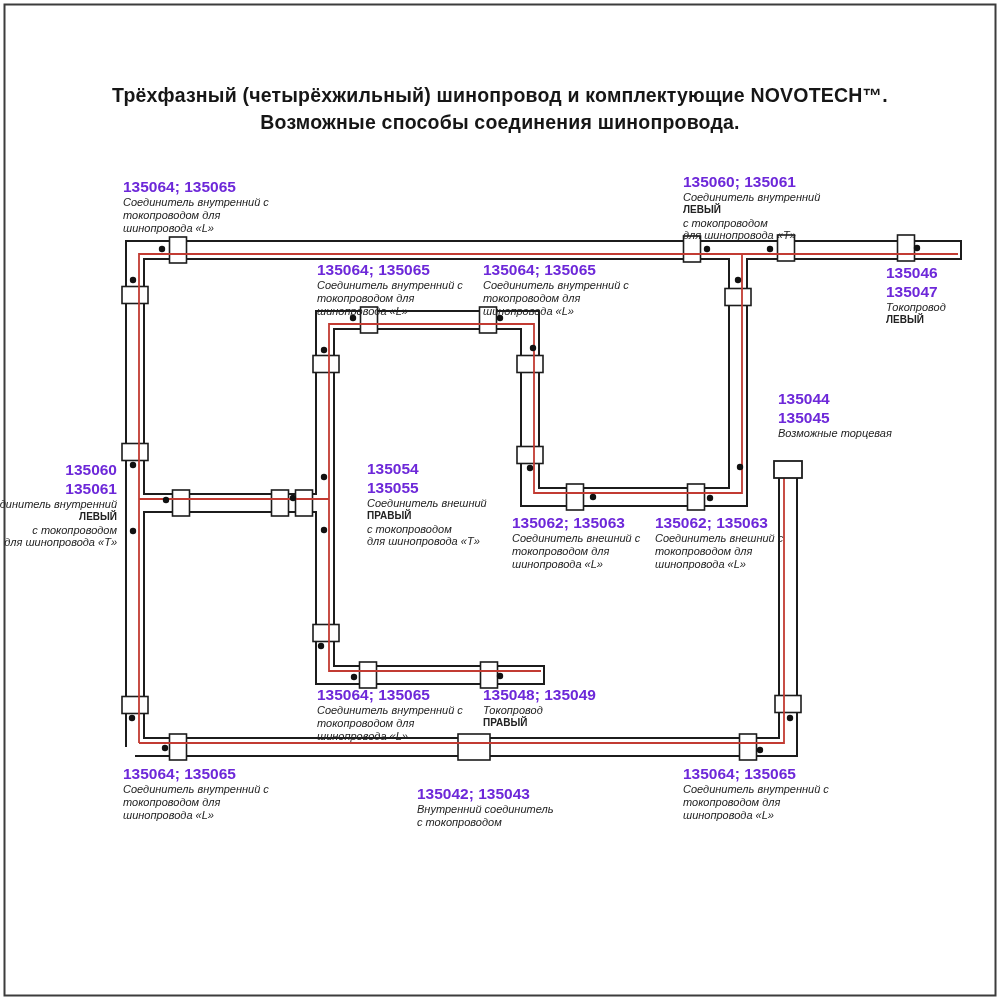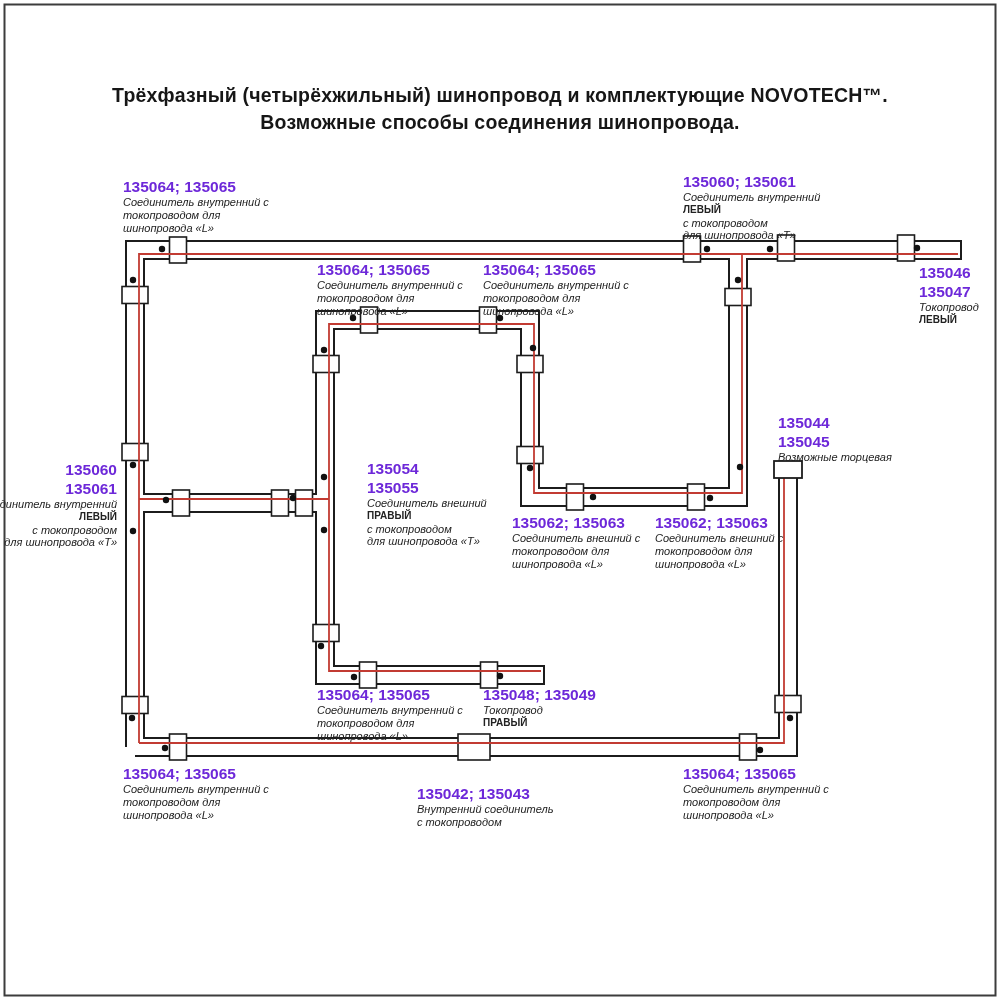--- a/index.html
+++ b/index.html
@@ -96,21 +96,21 @@
       <div class="txt">токопроводом для</div>
       <div class="txt">шинопровода «L»</div>
     </div>
     <div class="part-label" style="left: 683px; top: 172px;">
       <div class="num">135060; 135061</div>
       <div class="txt">Соединитель внутренний</div>
       <div class="txtb">ЛЕВЫЙ</div>
       <div class="txt">с токопроводом</div>
       <div class="txt">для шинопровода «Т»</div>
     </div>
-    <div class="part-label" style="left: 919px; top: 263px;">
+    <div class="part-label" style="left: 886px; top: 263px;">
       <div class="num">135046</div>
       <div class="num">135047</div>
       <div class="txt">Токопровод</div>
       <div class="txtb">ЛЕВЫЙ</div>
     </div>
     <div class="part-label" style="left: 317px; top: 260px;">
       <div class="num">135064; 135065</div>
       <div class="txt">Соединитель внутренний с</div>
       <div class="txt">токопроводом для</div>
       <div class="txt">шинопровода «L»</div>
@@ -142,21 +142,21 @@
       <div class="txt">Соединитель внешний с</div>
       <div class="txt">токопроводом для</div>
       <div class="txt">шинопровода «L»</div>
     </div>
     <div class="part-label" style="left: 655px; top: 513px;">
       <div class="num">135062; 135063</div>
       <div class="txt">Соединитель внешний с</div>
       <div class="txt">токопроводом для</div>
       <div class="txt">шинопровода «L»</div>
     </div>
-    <div class="part-label" style="left: 778px; top: 413px;">
+    <div class="part-label" style="left: 778px; top: 389px;">
       <div class="num">135044</div>
       <div class="num">135045</div>
       <div class="txt">Возможные торцевая</div>
     </div>
     <div class="part-label" style="left: 317px; top: 685px;">
       <div class="num">135064; 135065</div>
       <div class="txt">Соединитель внутренний с</div>
       <div class="txt">токопроводом для</div>
       <div class="txt">шинопровода «L»</div>
     </div>

